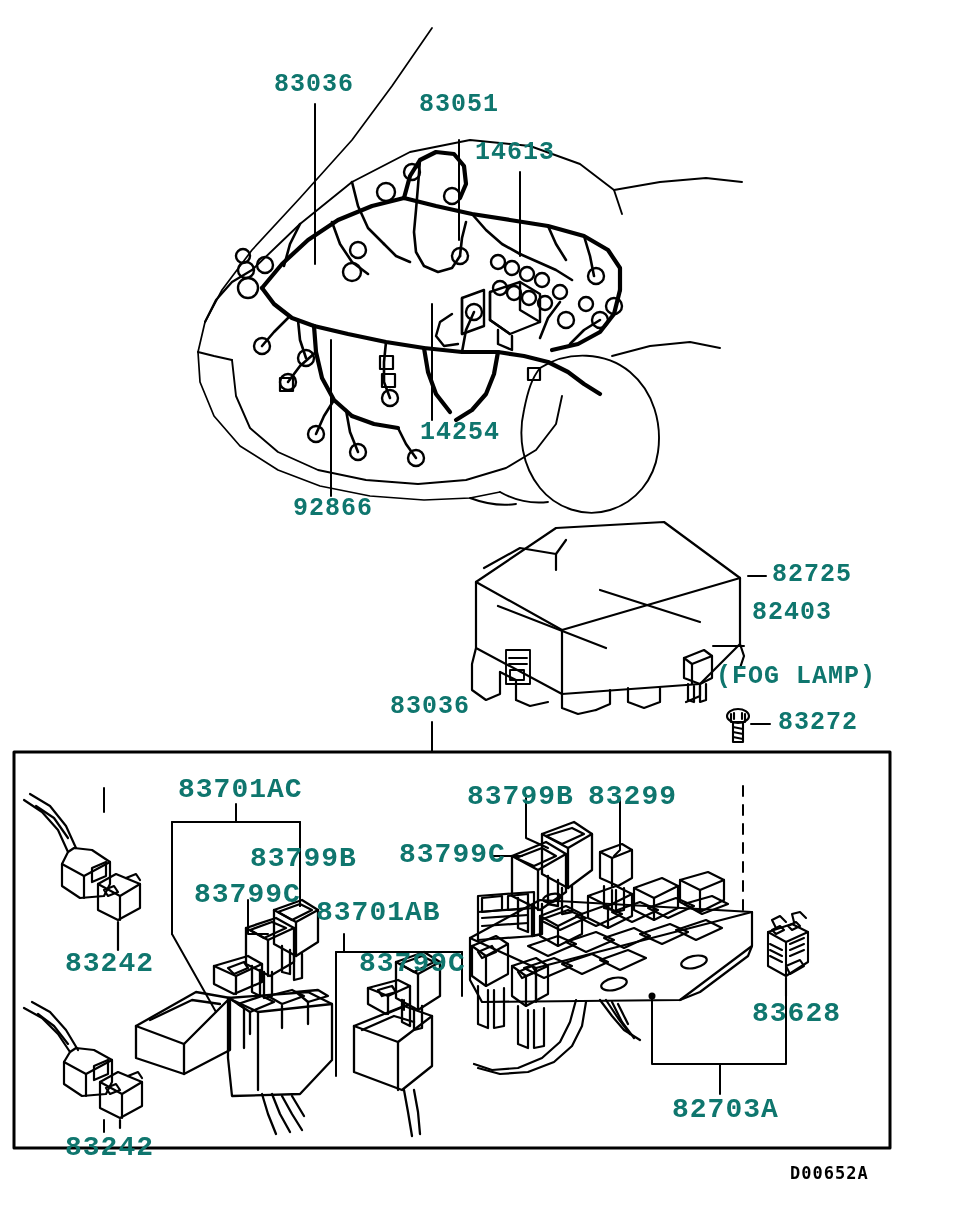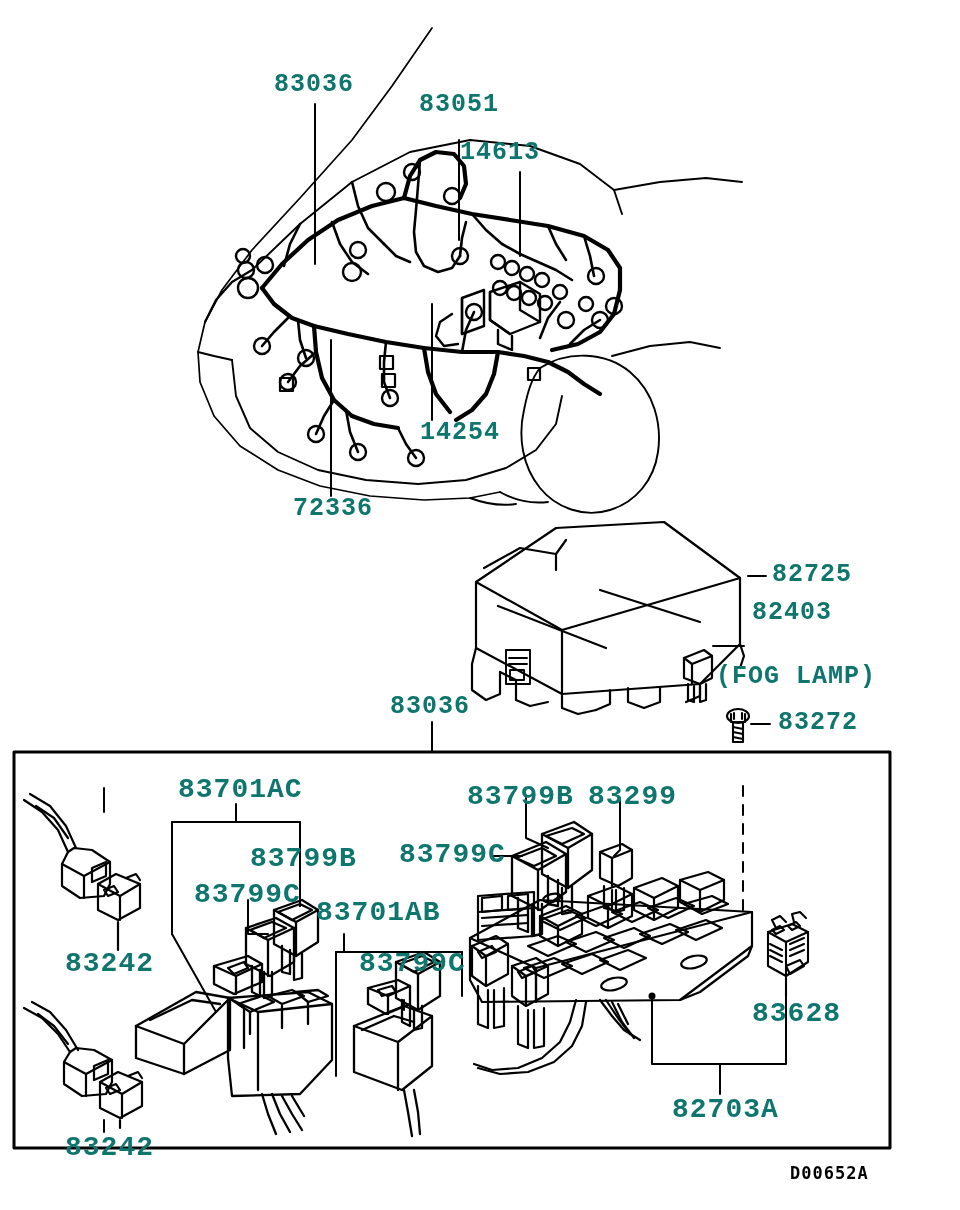--- a/index.html
+++ b/index.html
@@ -482,25 +482,25 @@
         <line x1="720" y1="1064" x2="720" y2="1094"></line>
       </g>
 
     </g>
   </svg>
 
   <div class="lbl n1" style="left:274px; top:72px;">83036</div>
 
   <div class="lbl n1" style="left:419px; top:92px;">83051</div>
 
-  <div class="lbl n1" style="left:460px; top:140px;">14613</div>
+  <div class="lbl n1" style="left:475px; top:140px;">14613</div>
 
   <div class="lbl n1" style="left:420px; top:420px;">14254</div>
 
-  <div class="lbl n1" style="left:293px; top:496px;">72336</div>
+  <div class="lbl n1" style="left:293px; top:496px;">92866</div>
 
   <div class="lbl n1" style="left:772px; top:562px;">82725</div>
 
   <div class="lbl n1" style="left:752px; top:600px;">82403</div>
 
   <div class="lbl n1" style="left:716px; top:664px;">(FOG LAMP)</div>
 
   <div class="lbl n1" style="left:778px; top:710px;text-align:center;">83272</div>
 
   <div class="lbl n1" style="left:390px; top:694px;">83036</div>

